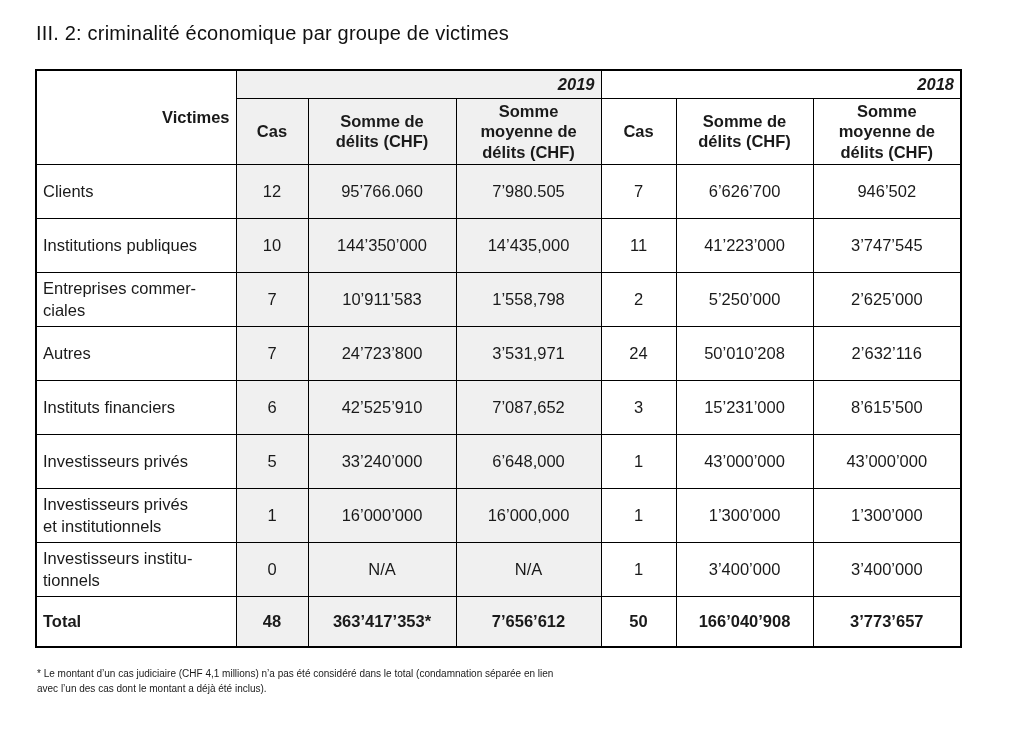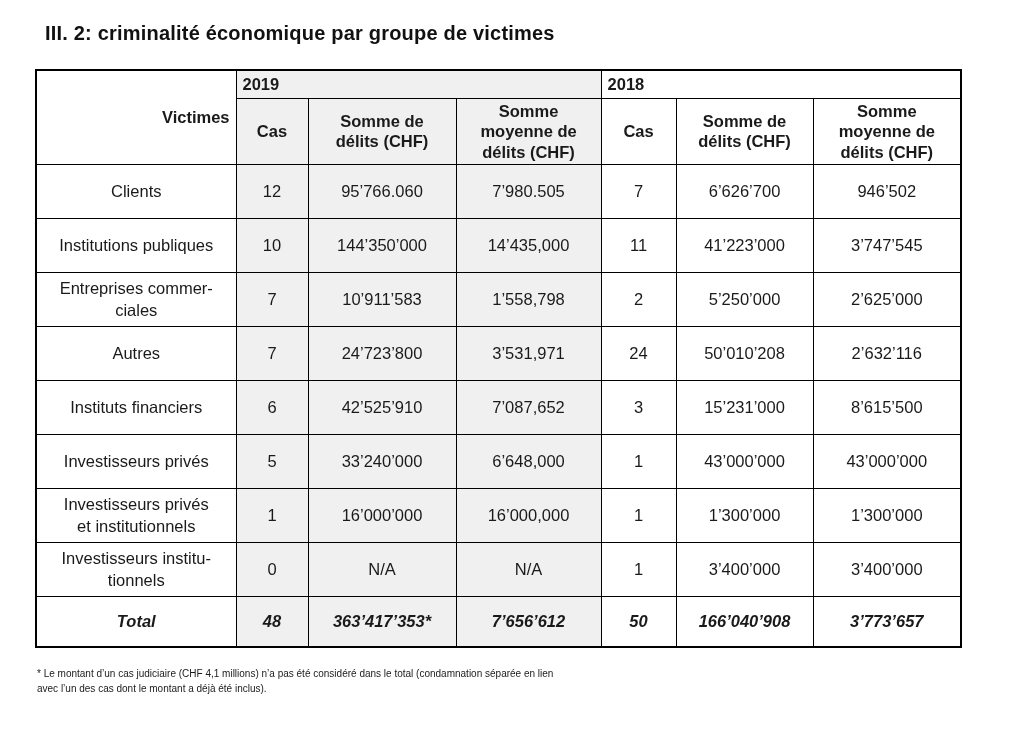--- a/index.html
+++ b/index.html
@@ -13,22 +13,22 @@
     position: relative;
     width: 1015px;
     height: 743px;
     background: #ffffff;
     box-sizing: border-box;
     padding: 22px 0 0 35px;
     overflow: hidden;
   }
   .doc-title {
     font-size: 20px;
-    font-weight: bold;
-    margin: 0 0 0 10px;
+    font-weight: normal;
+    margin: 0 0 0 1px;
     letter-spacing: 0.2px;
     color: #111;
   }
   table.victims {
     margin-top: 24px;
     border-collapse: collapse;
     table-layout: fixed;
     width: 925px;
     border: 2px solid #000;
   }
@@ -39,55 +39,56 @@
     box-sizing: border-box;
     padding: 2px 6px;
   }
   tr.year-row { height: 28px; }
   tr.sub-row  { height: 66px; }
   tbody tr    { height: 54px; }
   tbody tr.total { height: 50px; }
 
   th.year {
     font-weight: bold;
-    text-align: left;
+    text-align: right;
     vertical-align: middle;
     font-size: 17px;
+    font-style: italic;
   }
   th.sub {
     font-weight: bold;
     text-align: center;
     vertical-align: middle;
     line-height: 1.25;
     white-space: pre-line;
   }
   th.corner {
     font-weight: bold;
     text-align: right;
     vertical-align: middle;
     padding-left: 10px;
   }
   td.label {
-    text-align: center;
+    text-align: left;
     padding-left: 10px;
     vertical-align: middle;
     white-space: pre-line;
     line-height: 1.3;
   }
   td.cas {
     text-align: center;
     vertical-align: middle;
   }
   td.num {
     text-align: center;
     padding-right: 14px;
     vertical-align: middle;
   }
   .shaded { background: var(--shaded, #f0f0f0); }
-  tr.total td { font-weight: bold; font-style: italic; }
+  tr.total td { font-weight: bold; }
 
   .footnote {
     margin: 18px 0 0 2px;
     font-size: 10px;
     line-height: 1.55;
     white-space: pre-line;
     color: #1a1a1a;
     width: 965px;
   }
 </style>

